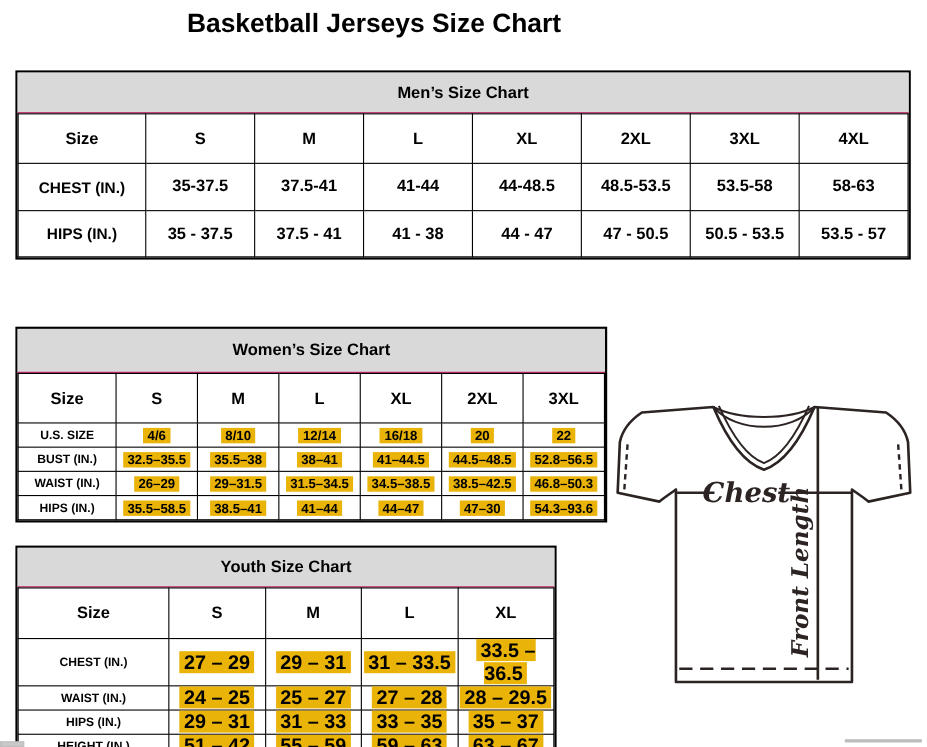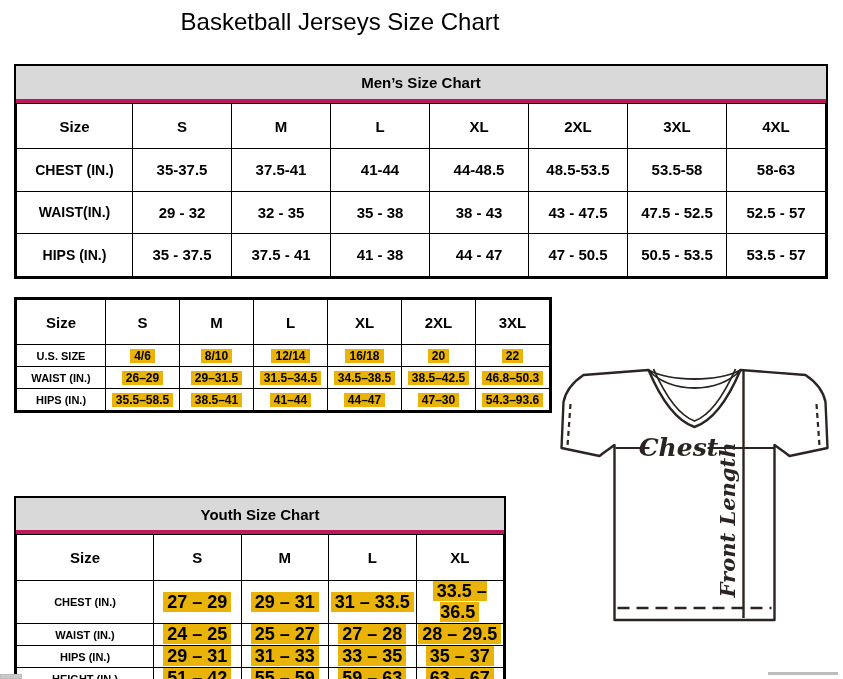--- a/index.html
+++ b/index.html
@@ -1,22 +1,22 @@
 <!DOCTYPE html>
 <html><head>
 <meta charset="utf-8">
 <style>
   * { margin:0; padding:0; box-sizing:border-box; }
   html,body { width:843px; height:679px; background:#ffffff; overflow:hidden;
               font-family:"Liberation Sans", sans-serif; color:#000; }
   .page-title { position:absolute; left:0; top:8px; width:680px; text-align:center;
-                font-size:24px; font-weight:normal; letter-spacing:0; }
+                font-size:24px; font-weight:bold; letter-spacing:0; }
 
   .size-table { position:absolute; border:2px solid #000; background:#fff; }
-  .band { background:#d9d9d9; border-bottom:4px solid #be185d; text-align:center;
+  .band { background:#d9d9d9; border-bottom:1px solid #be185d; text-align:center;
           font-weight:bold; font-size:15px; display:flex; align-items:center; justify-content:center; }
   table { border-collapse:collapse; table-layout:fixed; width:100%; }
   th, td { border:1px solid #000; text-align:center; vertical-align:middle;
            font-weight:bold; padding:0; }
 
   
   #men-wrap  { left:14px;  top:64px;  width:814px; }
   #men-wrap .band { height:37px; }
   #men-wrap thead tr { height:45px; }
   #men-wrap tbody tr { height:42.5px; }
@@ -87,44 +87,35 @@
           <th>CHEST (IN.)</th>
           <td>35-37.5</td>
           <td>37.5-41</td>
           <td>41-44</td>
           <td>44-48.5</td>
           <td>48.5-53.5</td>
           <td>53.5-58</td>
           <td>58-63</td>
         </tr>
         <tr>
-          <th>WAIST(IN.)</th>
-          <td>29 - 32</td>
-          <td>32 - 35</td>
-          <td>35 - 38</td>
-          <td>38 - 43</td>
-          <td>43 - 47.5</td>
-          <td>47.5 - 52.5</td>
-          <td>52.5 - 57</td>
-        </tr>
-        <tr>
           <th>HIPS (IN.)</th>
           <td>35 - 37.5</td>
           <td>37.5 - 41</td>
           <td>41 - 38</td>
           <td>44 - 47</td>
           <td>47 - 50.5</td>
           <td>50.5 - 53.5</td>
           <td>53.5 - 57</td>
         </tr>
       </tbody>
     </table>
 </div>
 
 <div id="women-wrap" class="size-table">
+  <div class="band">Women’s Size Chart</div>
   <table>
       <colgroup>
         <col style="width: 89px;">
         <col>
         <col>
         <col>
         <col>
         <col>
         <col>
       </colgroup>
@@ -143,20 +134,29 @@
         <tr>
           <th>U.S. SIZE</th>
           <td><span class="hl">4/6</span></td>
           <td><span class="hl">8/10</span></td>
           <td><span class="hl">12/14</span></td>
           <td><span class="hl">16/18</span></td>
           <td><span class="hl">20</span></td>
           <td><span class="hl">22</span></td>
         </tr>
         <tr>
+          <th>BUST (IN.)</th>
+          <td><span class="hl">32.5–35.5</span></td>
+          <td><span class="hl">35.5–38</span></td>
+          <td><span class="hl">38–41</span></td>
+          <td><span class="hl">41–44.5</span></td>
+          <td><span class="hl">44.5–48.5</span></td>
+          <td><span class="hl">52.8–56.5</span></td>
+        </tr>
+        <tr>
           <th>WAIST (IN.)</th>
           <td><span class="hl">26–29</span></td>
           <td><span class="hl">29–31.5</span></td>
           <td><span class="hl">31.5–34.5</span></td>
           <td><span class="hl">34.5–38.5</span></td>
           <td><span class="hl">38.5–42.5</span></td>
           <td><span class="hl">46.8–50.3</span></td>
         </tr>
         <tr>
           <th>HIPS (IN.)</th>

